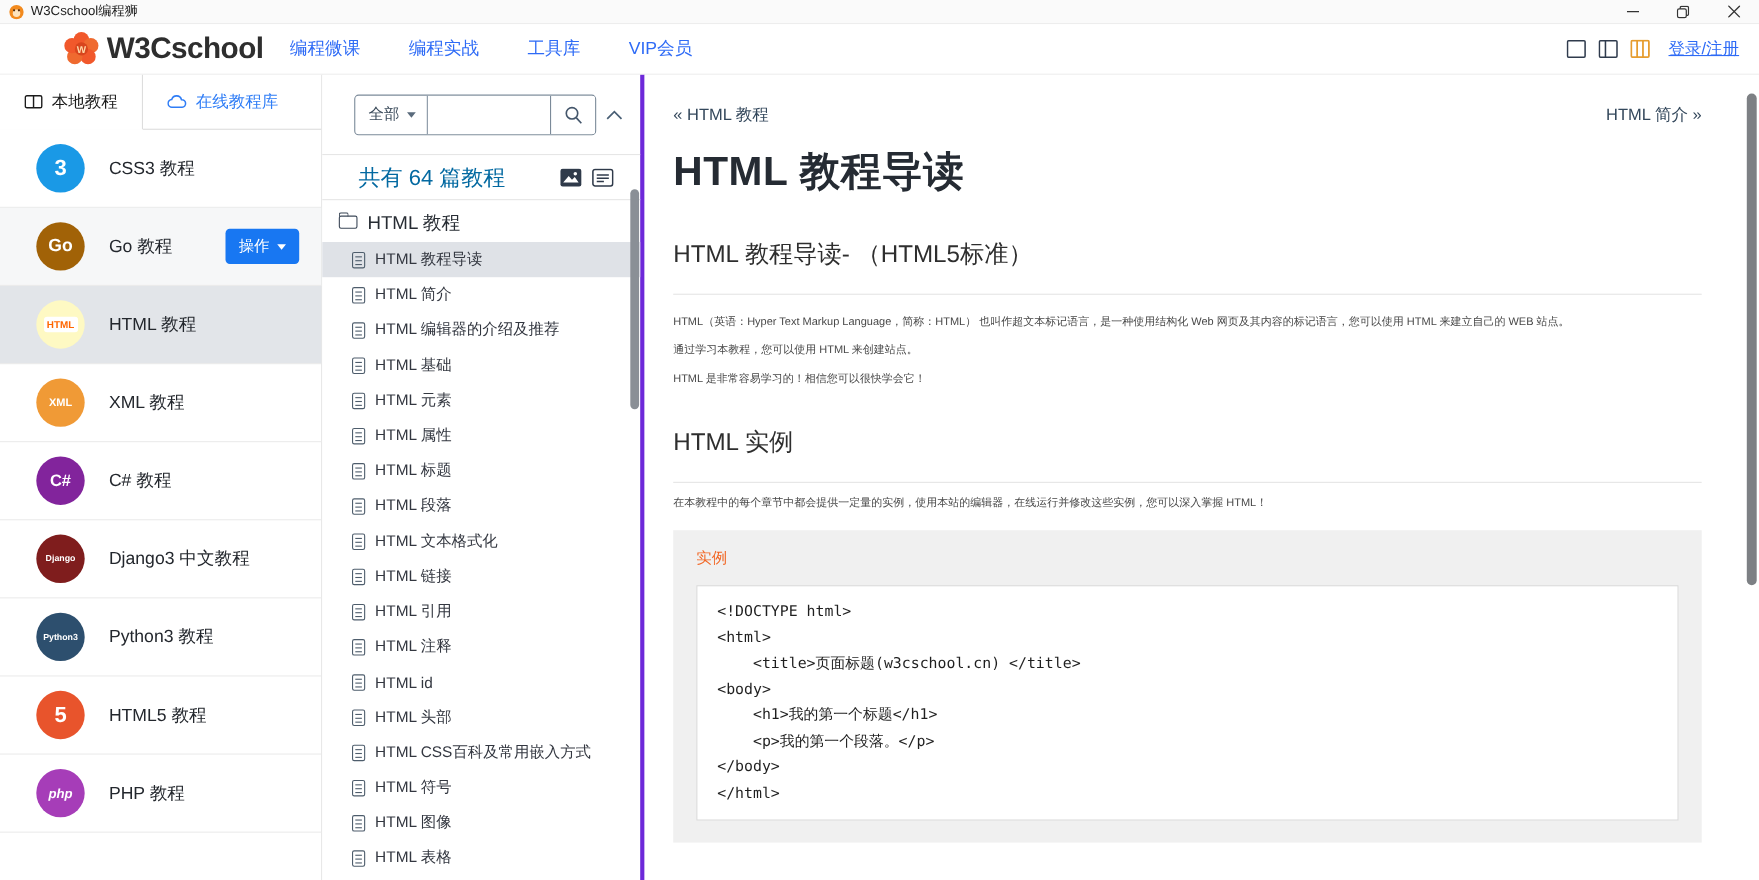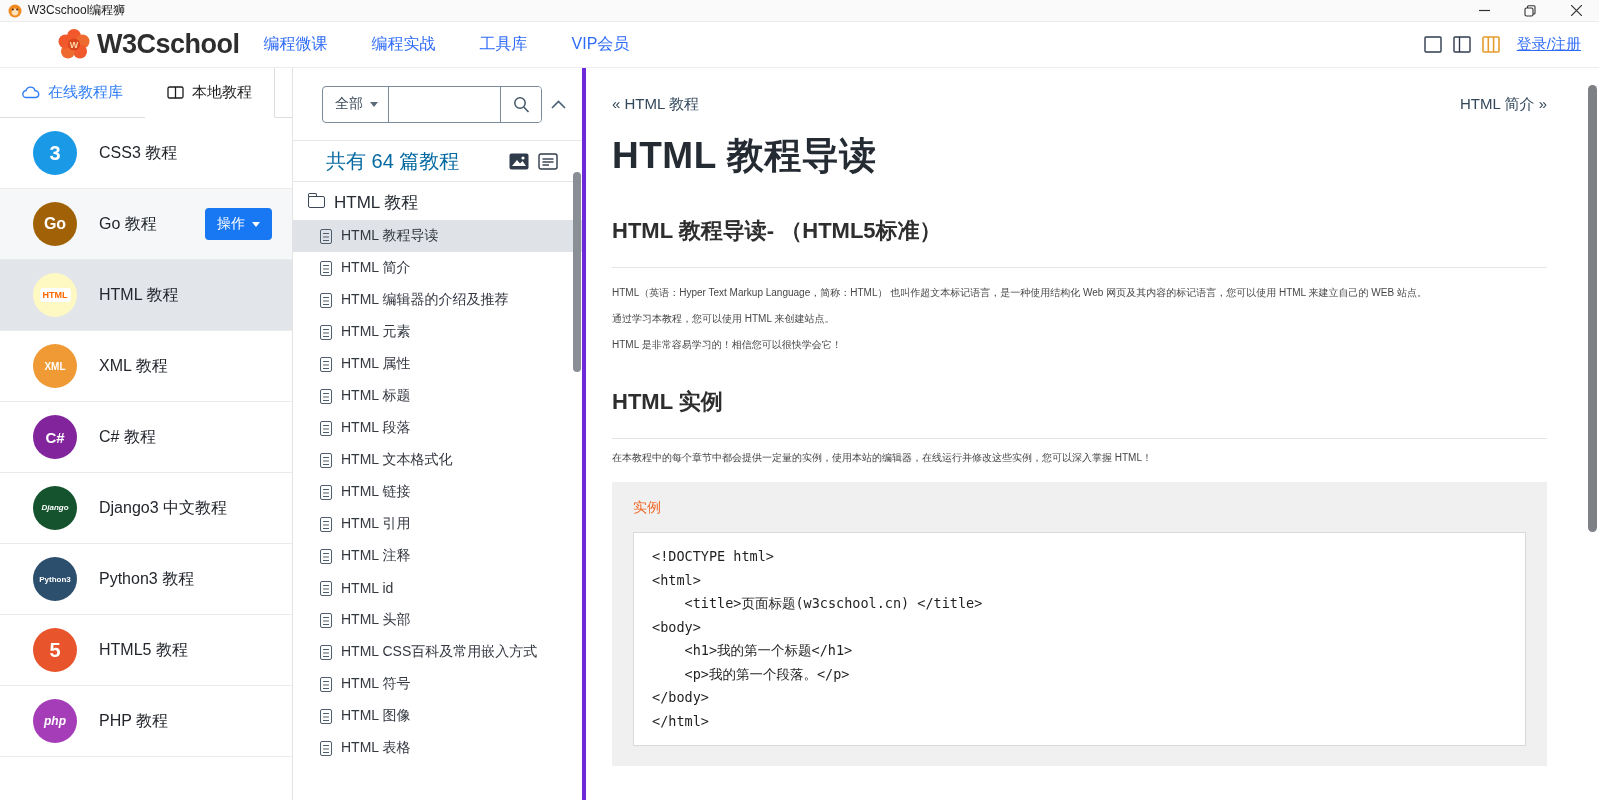--- a/index.html
+++ b/index.html
@@ -81,21 +81,21 @@
   .doc-icon::before { content:""; position:absolute; left:2px; right:2px; top:3px; height:1.5px;
     background:#4e5d6c; box-shadow:0 3.5px 0 #4e5d6c, 0 7px 0 #4e5d6c; }
   .cat-scrollbar { position:absolute; right:1px; top:104px; width:8px; height:200px;
     background:#8a8f96; border-radius:4px; }
 
   
   .content { flex:1; position:relative; padding:27px 52px 0 26px; overflow:hidden; background:#fff; }
   .page-nav { display:flex; justify-content:space-between; font-size:15px; color:#33475b; }
   .page-nav a { color:#33475b; text-decoration:none; cursor:pointer; }
   h1.doc-title { font-size:37px; font-weight:600; color:#252b33; margin-top:17px; letter-spacing:0.5px; }
-  h2.sec-head { font-size:22px; font-weight:700; color:#2e2e2e; margin-top:35px; }
+  h2.sec-head { font-size:22px; font-weight:400; color:#2e2e2e; margin-top:35px; }
   .rule { border:none; border-top:1px solid #e5e5e5; margin-top:21px; }
   .content p { font-size:10px; color:#474747; line-height:1.5; margin-top:11px; }
   .content p:first-of-type { margin-top:17px; }
   .example { background:#f0f0f0; margin-top:17px; padding:17px 21px 20px 21px; }
   .example-label { font-size:14px; color:#f26522; }
   .codebox { background:#fff; border:1px solid #d9d9d9; margin-top:15px; padding:12px 18px; }
   .code-line { font-family:"DejaVu Sans Mono", monospace; font-size:13.5px; color:#1f1f1f;
     line-height:23.5px; white-space:pre; }
   .main-scrollbar { position:absolute; right:2px; top:17px; width:9px; height:447px;
     background:#7d8084; border-radius:5px; }
@@ -174,37 +174,37 @@
         </svg>
     </span>
     <a class="login-link">登录/注册</a>
   </div>
 </div>
 
 <div class="main">
 
   <div class="sidebar">
     <div class="tabs">
-      <div class="tab online">
-        <span style="display:flex">
-          <svg width="18" height="13" viewBox="0 0 18 13" fill="none" stroke="#2f7df6" stroke-width="1.4">
-              <path d="M4.5 11.5 a3.5 3.5 0 0 1 -.4-7 A4.6 4.6 0 0 1 13 4.7 a3.4 3.4 0 0 1 .6 6.8 Z"></path>
-            </svg>
-        </span>
-        <span>在线教程库</span>
-      </div>
       <div class="tab active">
         <span style="display:flex">
           <svg width="17" height="13" viewBox="0 0 17 13" fill="none" stroke="#1b1b1b" stroke-width="1.3">
               <rect x="1" y="1" width="15" height="11" rx="1.5"></rect>
               <line x1="8.5" y1="1" x2="8.5" y2="12"></line>
             </svg>
         </span>
         <span>本地教程</span>
       </div>
+      <div class="tab online">
+        <span style="display:flex">
+          <svg width="18" height="13" viewBox="0 0 18 13" fill="none" stroke="#2f7df6" stroke-width="1.4">
+              <path d="M4.5 11.5 a3.5 3.5 0 0 1 -.4-7 A4.6 4.6 0 0 1 13 4.7 a3.4 3.4 0 0 1 .6 6.8 Z"></path>
+            </svg>
+        </span>
+        <span>在线教程库</span>
+      </div>
     </div>
 
     <div class="side-item">
       <span class="circle ic-css" style="background: rgb(26, 153, 230);">3</span>
       <span class="side-label">CSS3 教程</span>
     </div>
     <div class="side-item hovered">
       <span class="circle ic-go" style="background: #a16207;">Go</span>
       <span class="side-label">Go 教程</span>
       <button class="action-btn">
@@ -220,21 +220,21 @@
     </div>
     <div class="side-item">
       <span class="circle ic-xml" style="background: rgb(240, 154, 54);">XML</span>
       <span class="side-label">XML 教程</span>
     </div>
     <div class="side-item">
       <span class="circle ic-cs" style="background: rgb(130, 36, 156);">C#</span>
       <span class="side-label">C# 教程</span>
     </div>
     <div class="side-item">
-      <span class="circle ic-dj" style="background: #14532d; font-style: italic;">Django</span>
+      <span class="circle ic-dj" style="background: #7f1d1d;">Django</span>
       <span class="side-label">Django3 中文教程</span>
     </div>
     <div class="side-item">
       <span class="circle ic-py" style="background: rgb(45, 79, 110);">Python3</span>
       <span class="side-label">Python3 教程</span>
     </div>
     <div class="side-item">
       <span class="circle ic-h5" style="background: rgb(232, 84, 44);">5</span>
       <span class="side-label">HTML5 教程</span>
     </div>
@@ -301,20 +301,24 @@
     <div class="chapter">
       <span class="doc-icon"></span>
       <span class="chapter-label">HTML 简介</span>
     </div>
     <div class="chapter">
       <span class="doc-icon"></span>
       <span class="chapter-label">HTML 编辑器的介绍及推荐</span>
     </div>
     <div class="chapter">
       <span class="doc-icon"></span>
+      <span class="chapter-label">HTML 基础</span>
+    </div>
+    <div class="chapter">
+      <span class="doc-icon"></span>
       <span class="chapter-label">HTML 元素</span>
     </div>
     <div class="chapter">
       <span class="doc-icon"></span>
       <span class="chapter-label">HTML 属性</span>
     </div>
     <div class="chapter">
       <span class="doc-icon"></span>
       <span class="chapter-label">HTML 标题</span>
     </div>

